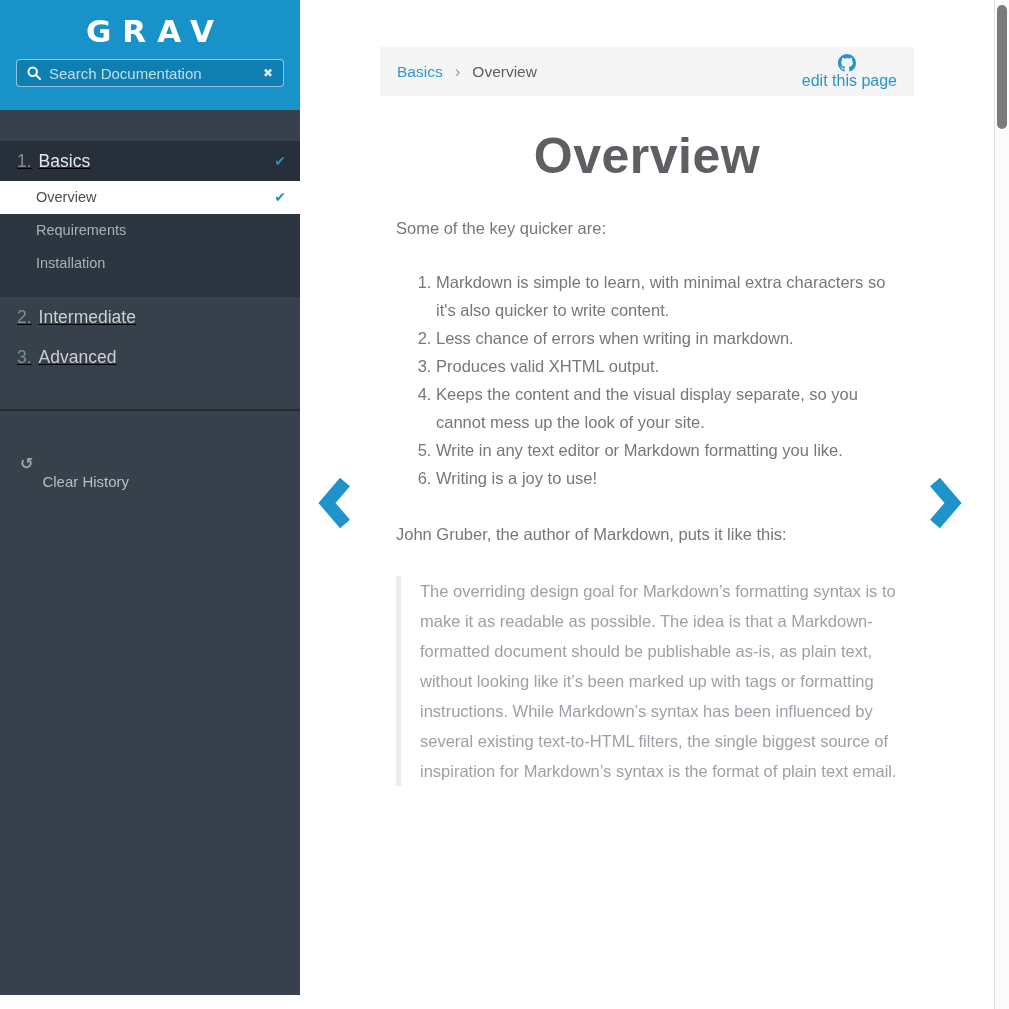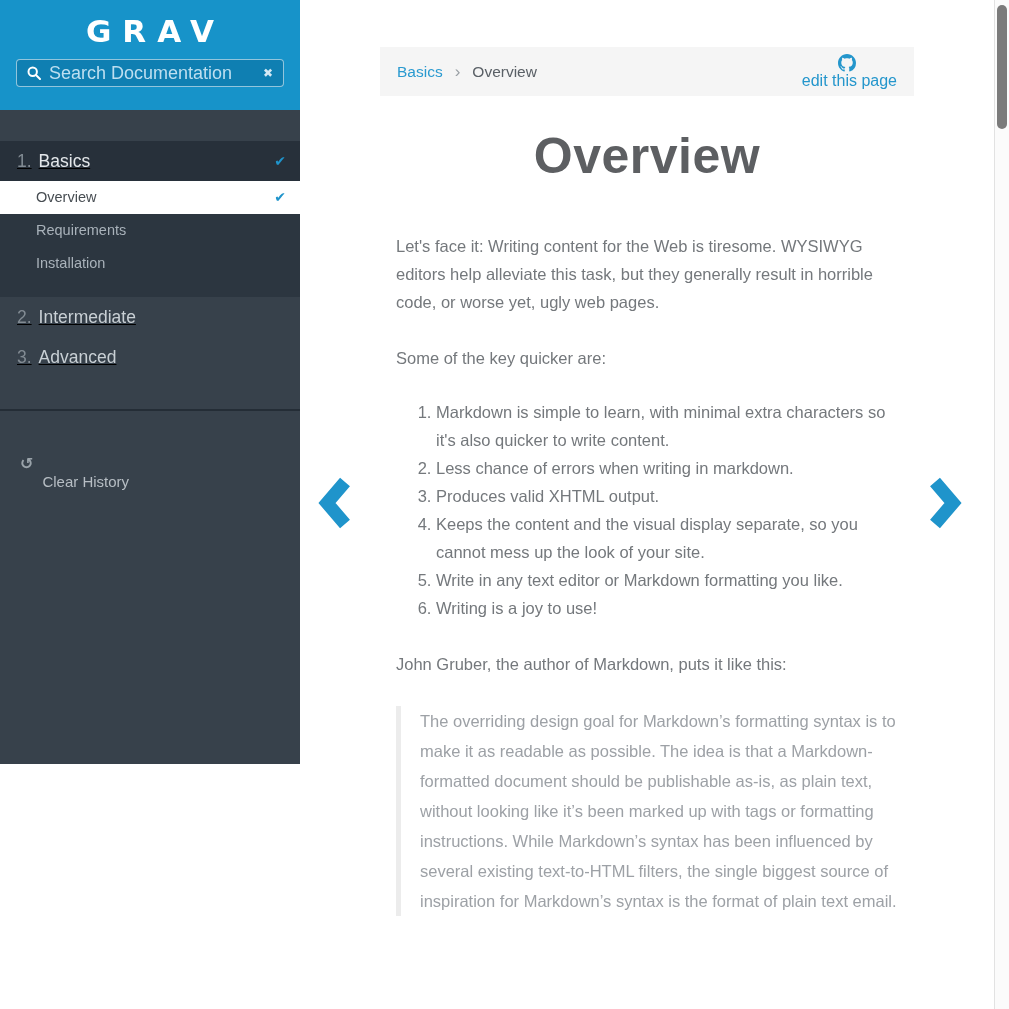--- a/index.html
+++ b/index.html
@@ -1,32 +1,32 @@
 <!DOCTYPE html>
 <html><head>
 <meta charset="utf-8">
 <style>
   * { box-sizing: border-box; margin: 0; padding: 0; }
   html, body { width: 1009px; height: 1009px; overflow: hidden; background: #fff;
     font-family: "Liberation Sans", sans-serif; }
   .app { position: relative; width: 1009px; height: 1009px; }
 
   
-  .sidebar { position: absolute; left: 0; top: 0; width: 300px; height: 764px;
+  .sidebar { position: absolute; left: 0; top: 0; width: 300px; height: 995px;
     background: #37414B; }
   .side-header { height: 110px; background: #1793C9; }
   .logo { text-align: center; padding-top: 13px; color: #FFFFFF; font-size: 31px;
     font-weight: 600; letter-spacing: 11px; text-indent: 11px;
     font-family: "DejaVu Sans", sans-serif; }
   .search-box { margin: 10px 16px 0; height: 28px; background: #0F7FB2;
     border: 1px solid rgba(255,255,255,0.55); border-radius: 4px;
     display: flex; align-items: center; padding: 0 10px; }
   .search-box svg { flex: 0 0 auto; }
   .search-box input { flex: 1 1 auto; min-width: 0; background: transparent; border: none;
-    outline: none; color: #EAF5FB; font-size: 18px; margin-left: 8px;
+    outline: none; color: #EAF5FB; font-size: 15px; margin-left: 8px;
     font-family: "Liberation Sans", sans-serif; }
   .search-box input::placeholder { color: #BEDFF0; opacity: 1; }
   .clear-x { color: #D6EAF5; font-size: 12px; font-family: "DejaVu Sans", sans-serif;
     cursor: pointer; margin-left: 6px; }
 
   .nav { padding-top: 31px; }
   .section-block { background: #2C3640; padding-bottom: 17px; }
   .section-title { position: relative; height: 40px; line-height: 40px;
     padding-left: 17px; font-size: 17.5px; cursor: pointer; text-decoration: underline; }
   .section-title .num { color: #828B93; margin-right: 7px; }
@@ -143,21 +143,20 @@
         <svg width="18" height="18" viewBox="0 0 16 16">
           <path fill="#2496CC" d="M8 0C3.58 0 0 3.58 0 8c0 3.54 2.29 6.53 5.47 7.59.4.07.55-.17.55-.38 0-.19-.01-.82-.01-1.49-2.01.37-2.53-.49-2.69-.94-.09-.23-.48-.94-.82-1.13-.28-.15-.68-.52-.01-.53.63-.01 1.08.58 1.23.82.72 1.21 1.87.87 2.33.66.07-.52.28-.87.51-1.07-1.78-.2-3.64-.89-3.64-3.95 0-.87.31-1.59.82-2.15-.08-.2-.36-1.02.08-2.12 0 0 .67-.21 2.2.82.64-.18 1.32-.27 2-.27s1.36.09 2 .27c1.53-1.04 2.2-.82 2.2-.82.44 1.1.16 1.92.08 2.12.51.56.82 1.27.82 2.15 0 3.07-1.87 3.75-3.65 3.95.29.25.54.73.54 1.48 0 1.07-.01 1.93-.01 2.2 0 .21.15.46.55.38A8.01 8.01 0 0 0 16 8c0-4.42-3.58-8-8-8z"></path>
         </svg>
         <span class="lbl">edit this page</span>
       </a>
     </div>
 
     <h1>Overview</h1>
 
     <div class="article">
-      <p class="first">Let's face it: Writing content for the Web is tiresome. WYSIWYG editors help alleviate this task, but they generally result in horrible code, or worse yet, ugly web pages.</p>
       <p>Some of the key quicker are:</p>
       <ol>
         <li>Markdown is simple to learn, with minimal extra characters so it's also quicker to write content.</li>
         <li>Less chance of errors when writing in markdown.</li>
         <li>Produces valid XHTML output.</li>
         <li>Keeps the content and the visual display separate, so you cannot mess up the look of your site.</li>
         <li>Write in any text editor or Markdown formatting you like.</li>
         <li>Writing is a joy to use!</li>
       </ol>
       <p>John Gruber, the author of Markdown, puts it like this:</p>

